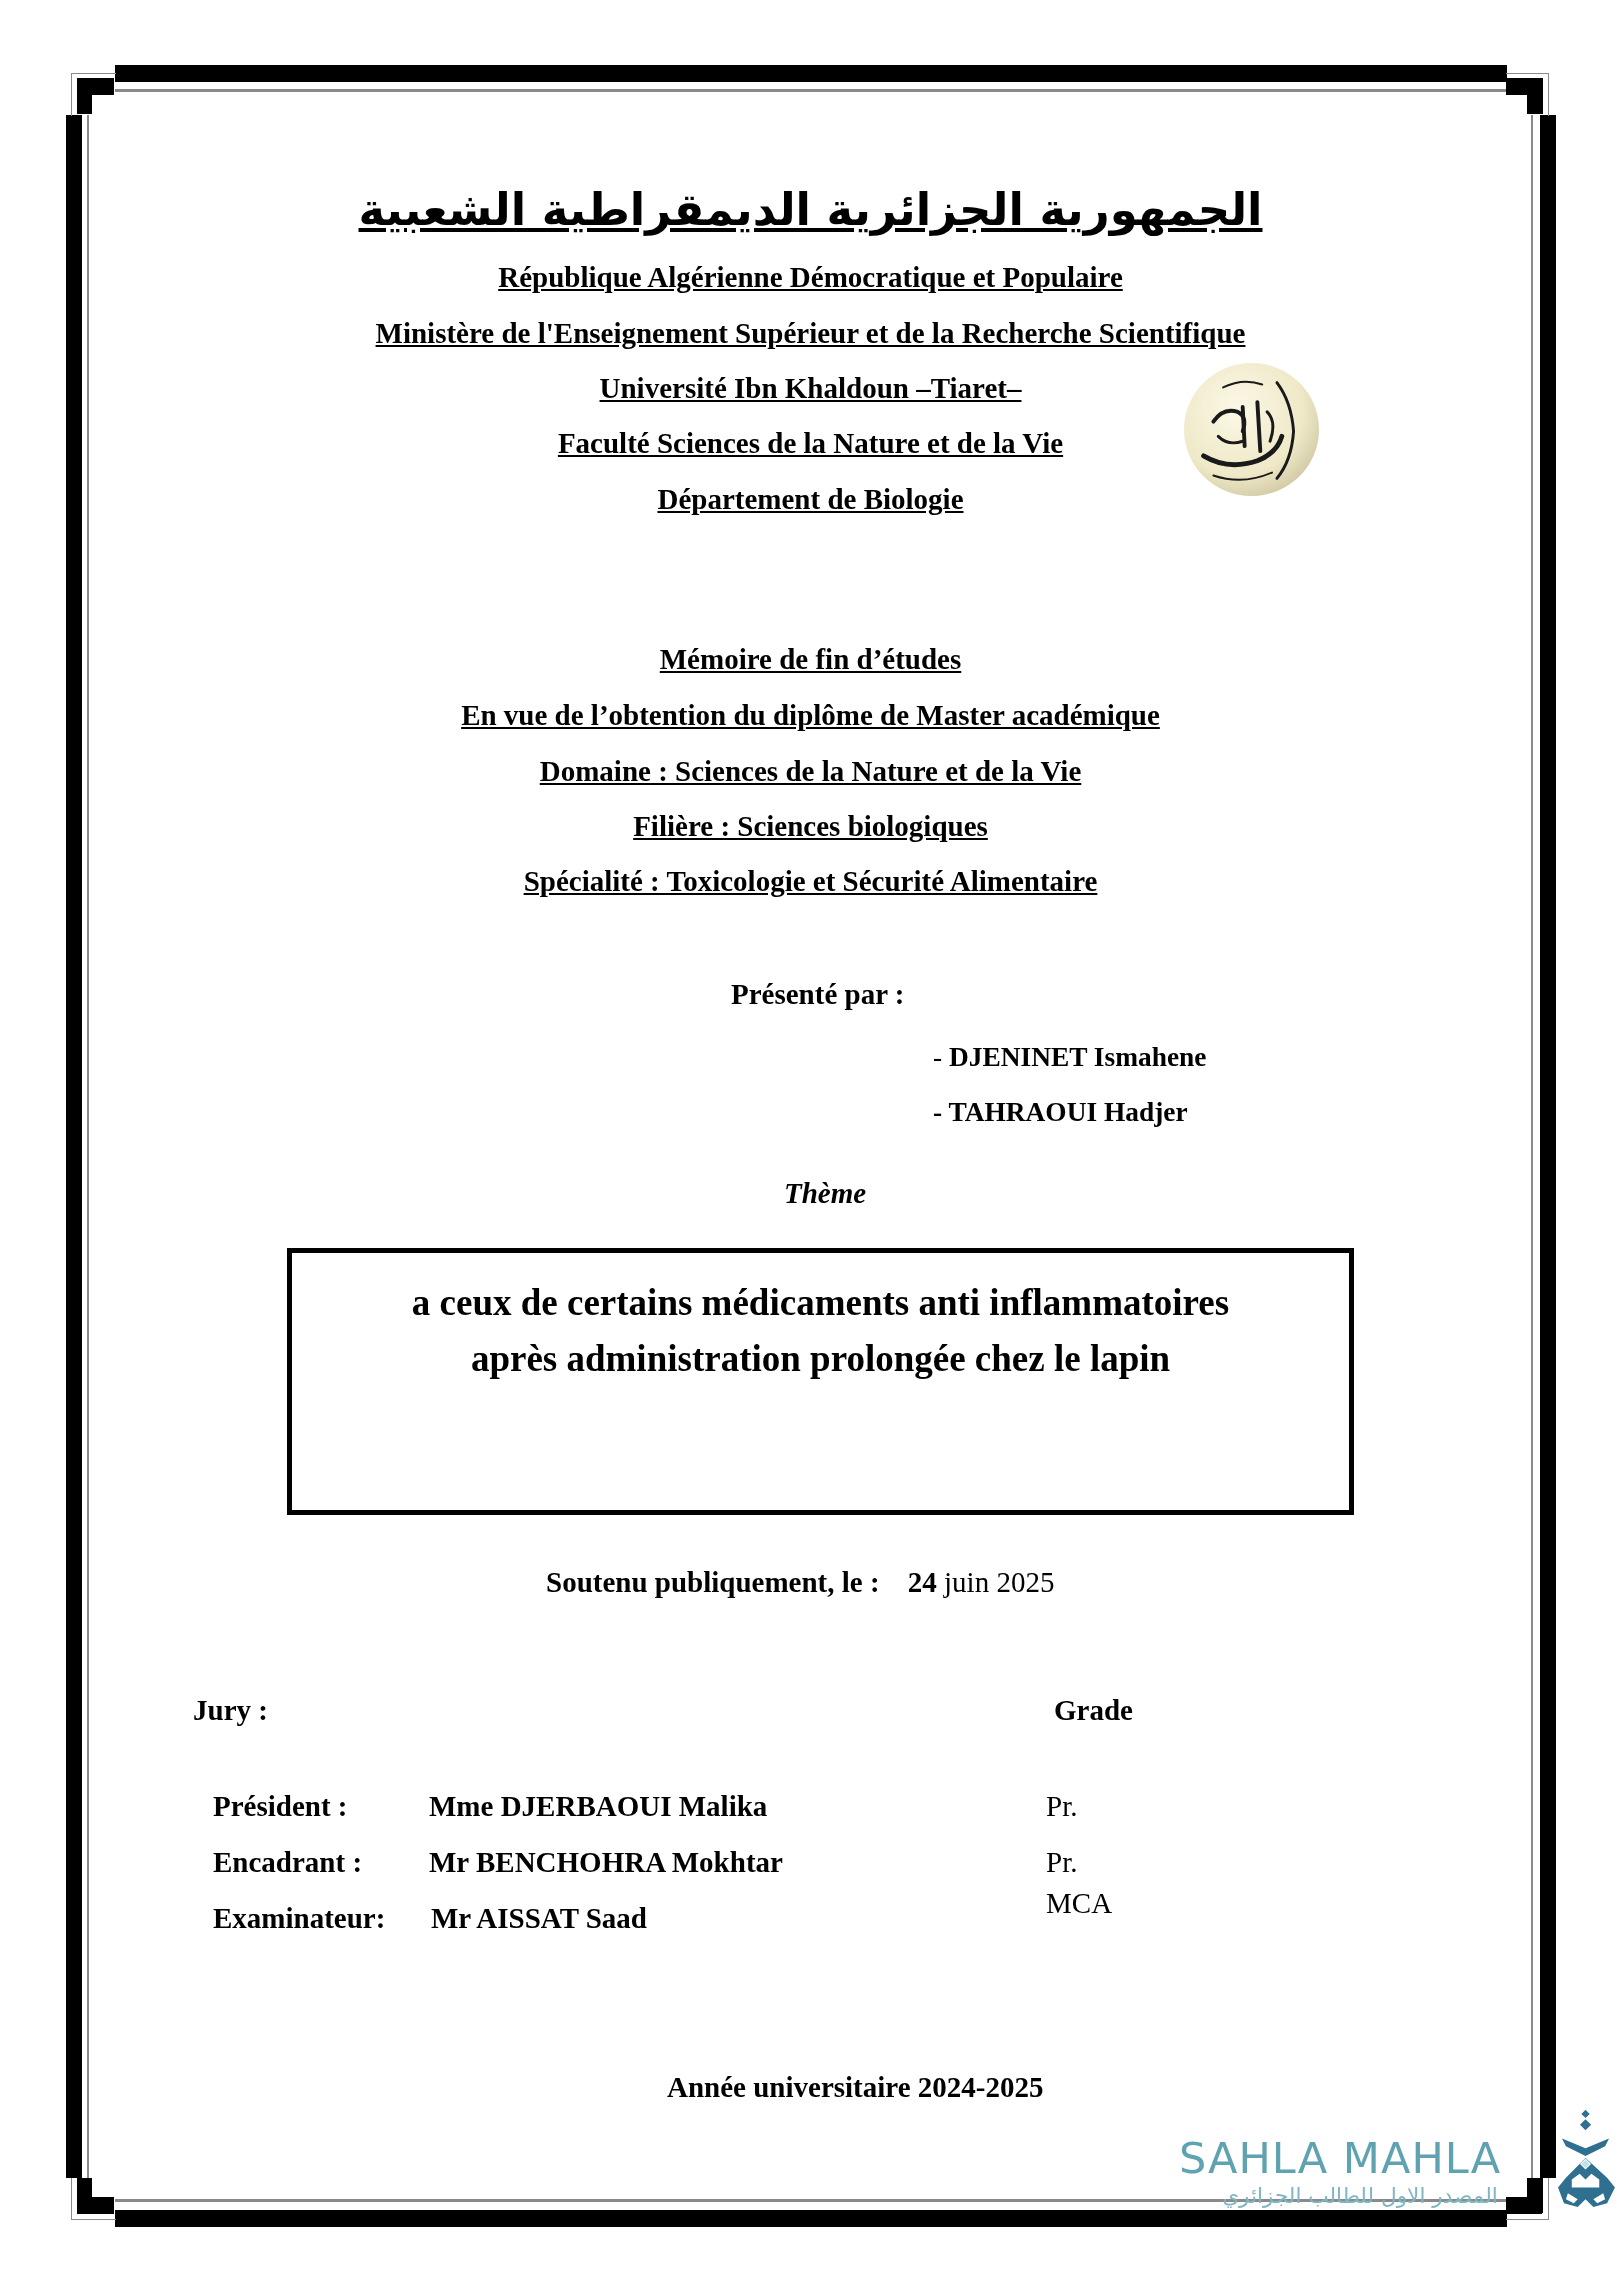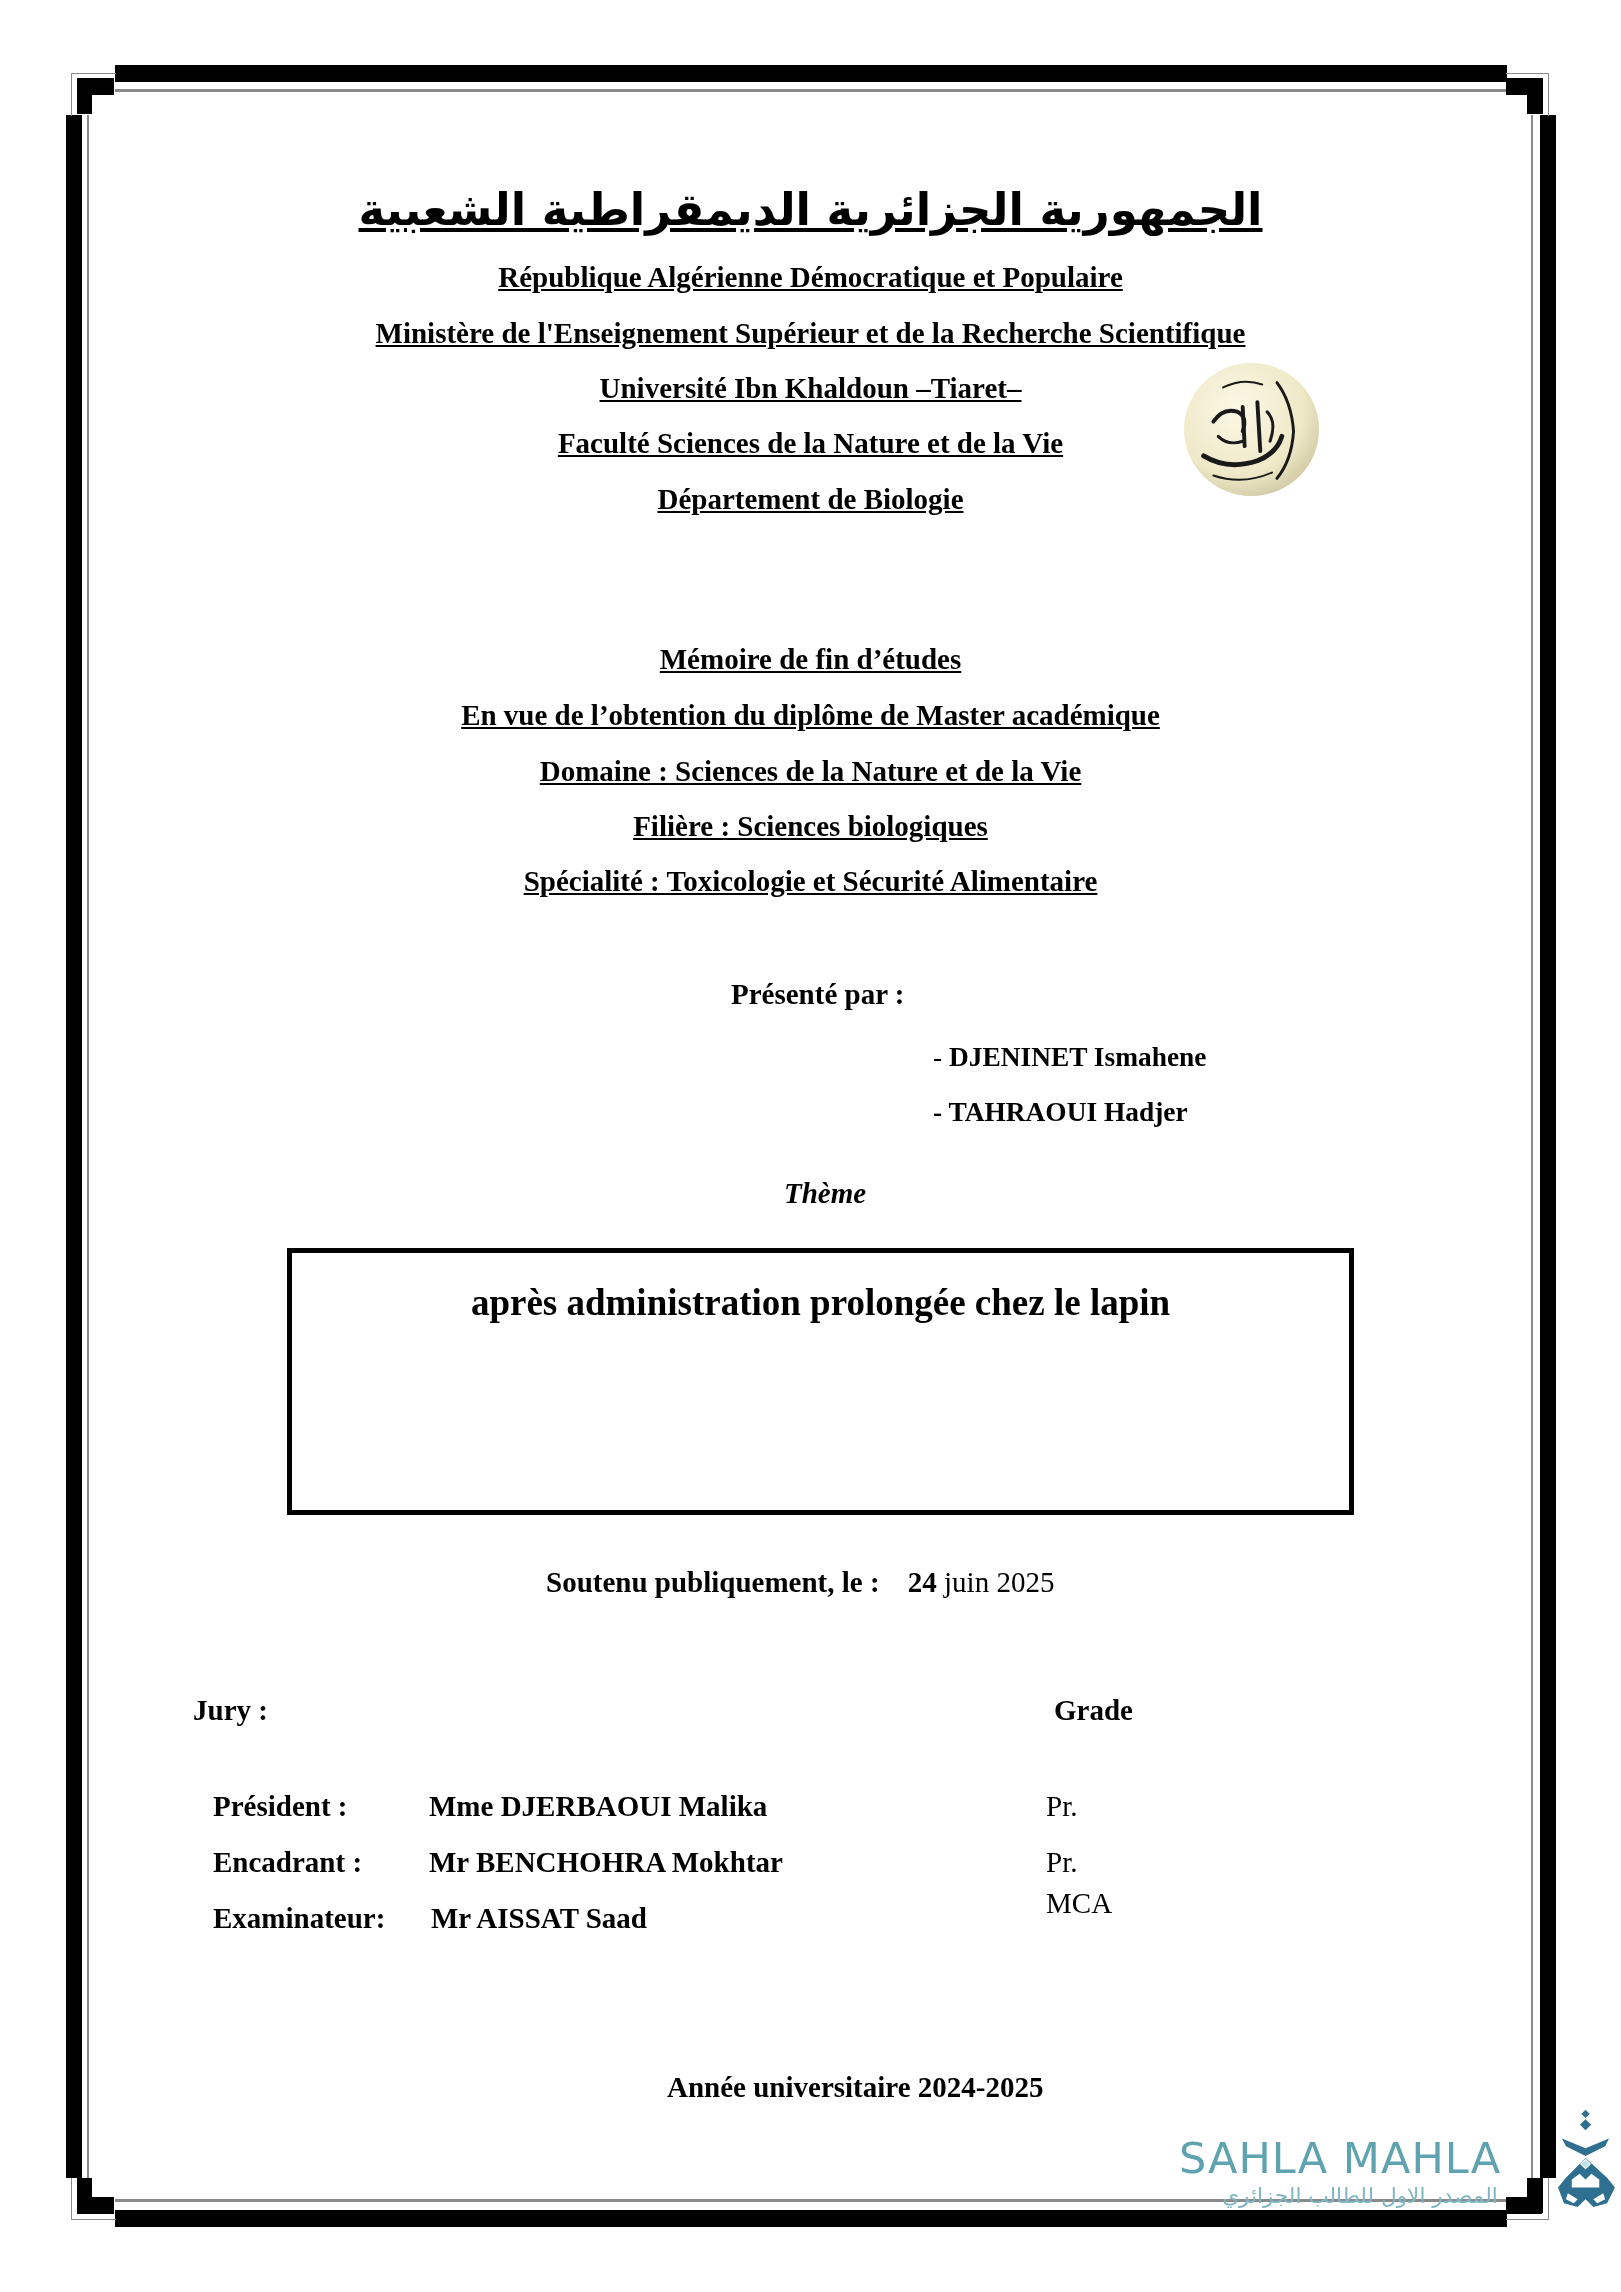--- a/index.html
+++ b/index.html
@@ -91,20 +91,21 @@
   <span>- </span><span class="b">DJENINET Ismahene</span>
 </div>
 <div class="abs b" style="left:933px; top:1096px; font-size:27.4px; line-height:33px; white-space:nowrap;">
   <span>- </span><span>TAHRAOUI Hadjer</span>
 </div>
 
 <div class="abs b" style="left:784px; top:1176px; font-size:29px; line-height:35px; font-style:italic;">Thème</div>
 
 <div class="title-box">
   <div class="title-text">
+    <div>a ceux de certains médicaments anti inflammatoires</div>
     <div>après administration prolongée chez le lapin</div>
   </div>
 </div>
 
 <div class="abs" style="left:546px; top:1565px; font-size:29px; line-height:35px; white-space:nowrap;">
   <span class="b">Soutenu publiquement, le :</span>
   <span style="display:inline-block; width:13.7px;"></span>
   <span class="b">24</span>
   <span>juin 2025</span>
 </div>

